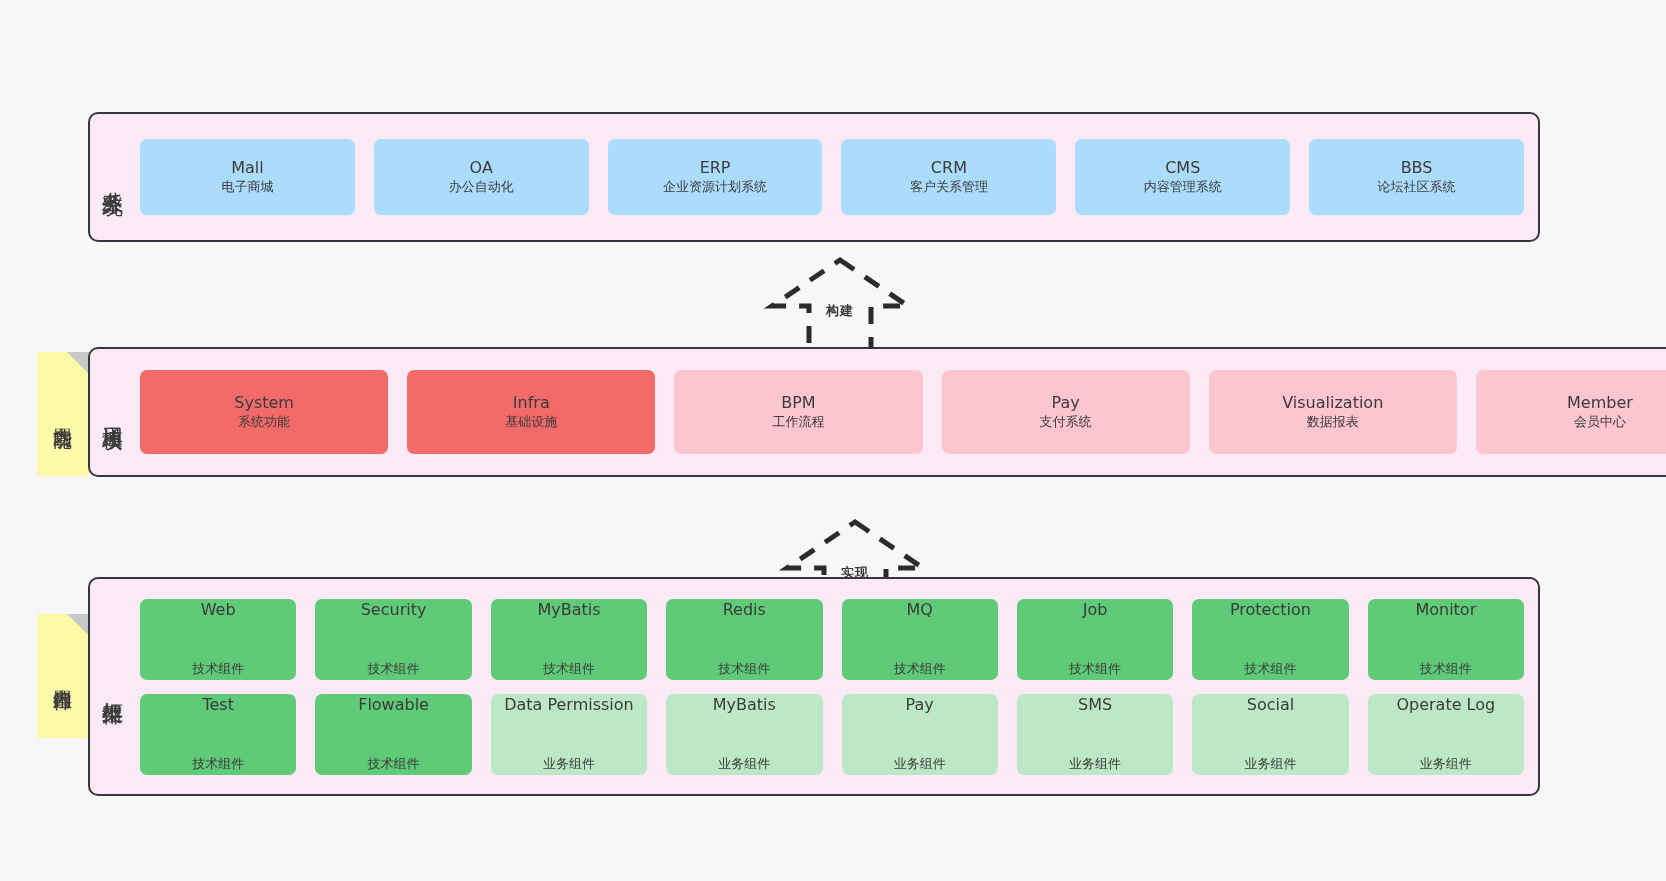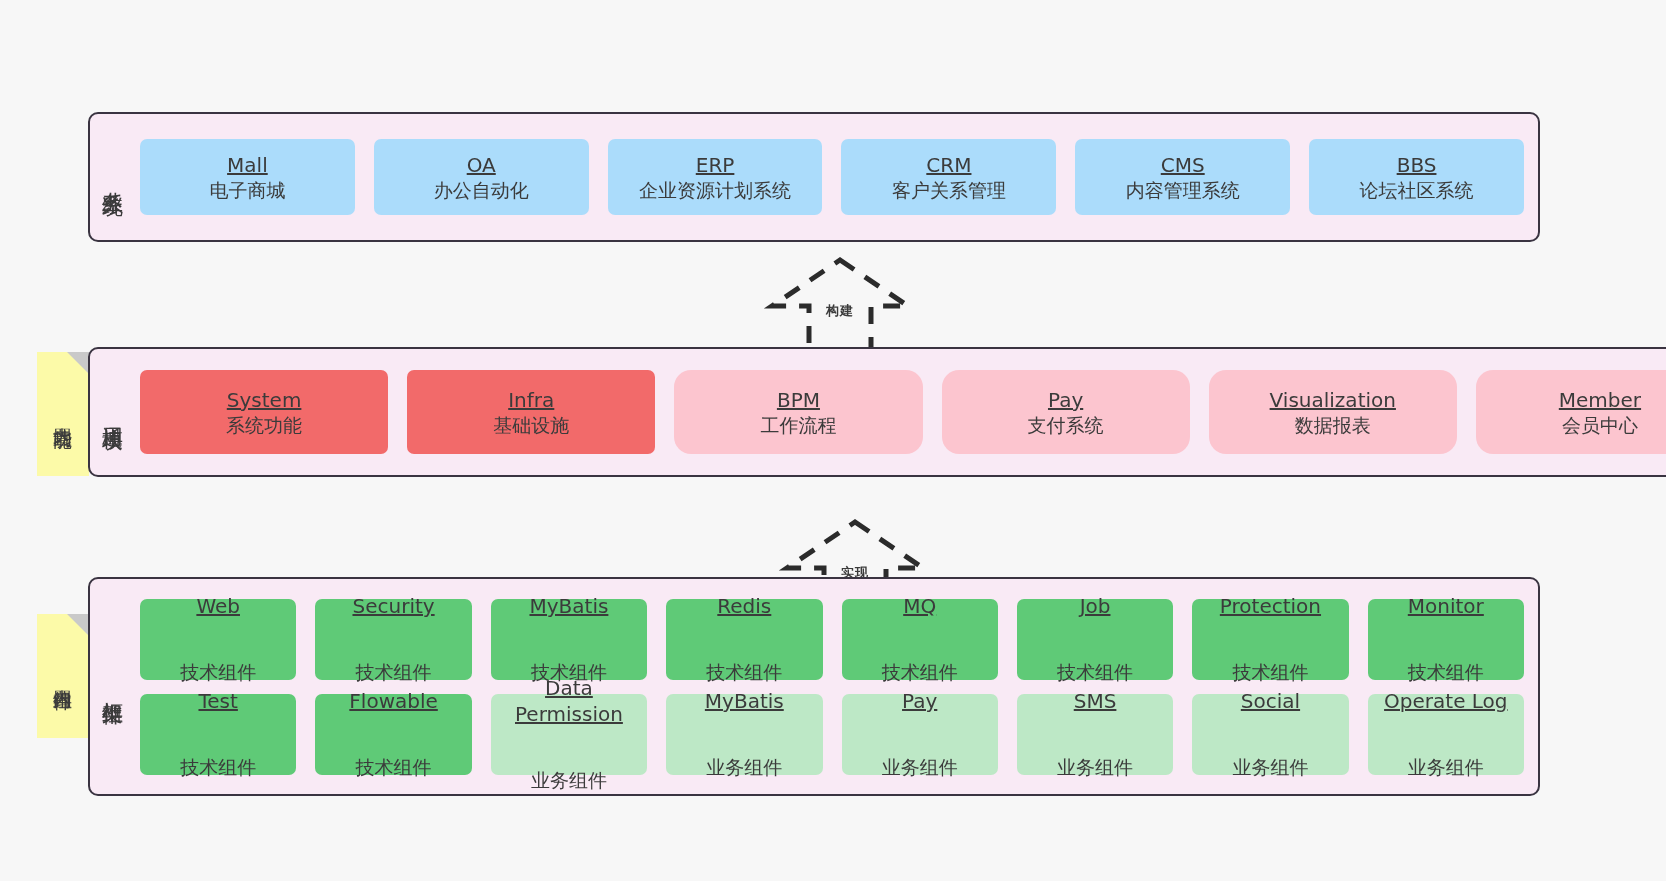--- a/index.html
+++ b/index.html
@@ -58,27 +58,27 @@
     border-radius: 7px;
     display: flex;
     flex-direction: column;
     align-items: center;
     justify-content: center;
     text-align: center;
     box-sizing: border-box;
     padding: 4px 6px;
     line-height: 1.3;
   }
-  .cell .t1 { font-size: 20px; text-decoration: underline; }
-  .cell .t2 { font-size: 19px; }
+  .cell .t1 { font-size: 16px; }
+  .cell .t2 { font-size: 13px; }
 
   
   .c-blue       { background: #abdcfb; }
   .c-red        { background: #f26a6a; }
-  .c-pink       { background: #fcc5cf; border-radius: 17px; }
+  .c-pink       { background: #fcc5cf; }
   .c-green      { background: #5fca77; }
   .c-greenlight { background: #bde8c6; }
 
   
   #layer-business  { left: 88px;  top: 112px; width: 1452px; height: 130px; }
   #layer-business .cell { height: 76px; }
 
   #layer-modules   { left: 88px;  top: 347px; width: 1652px; height: 130px; }
   #layer-modules .cell { height: 84px; }
 

